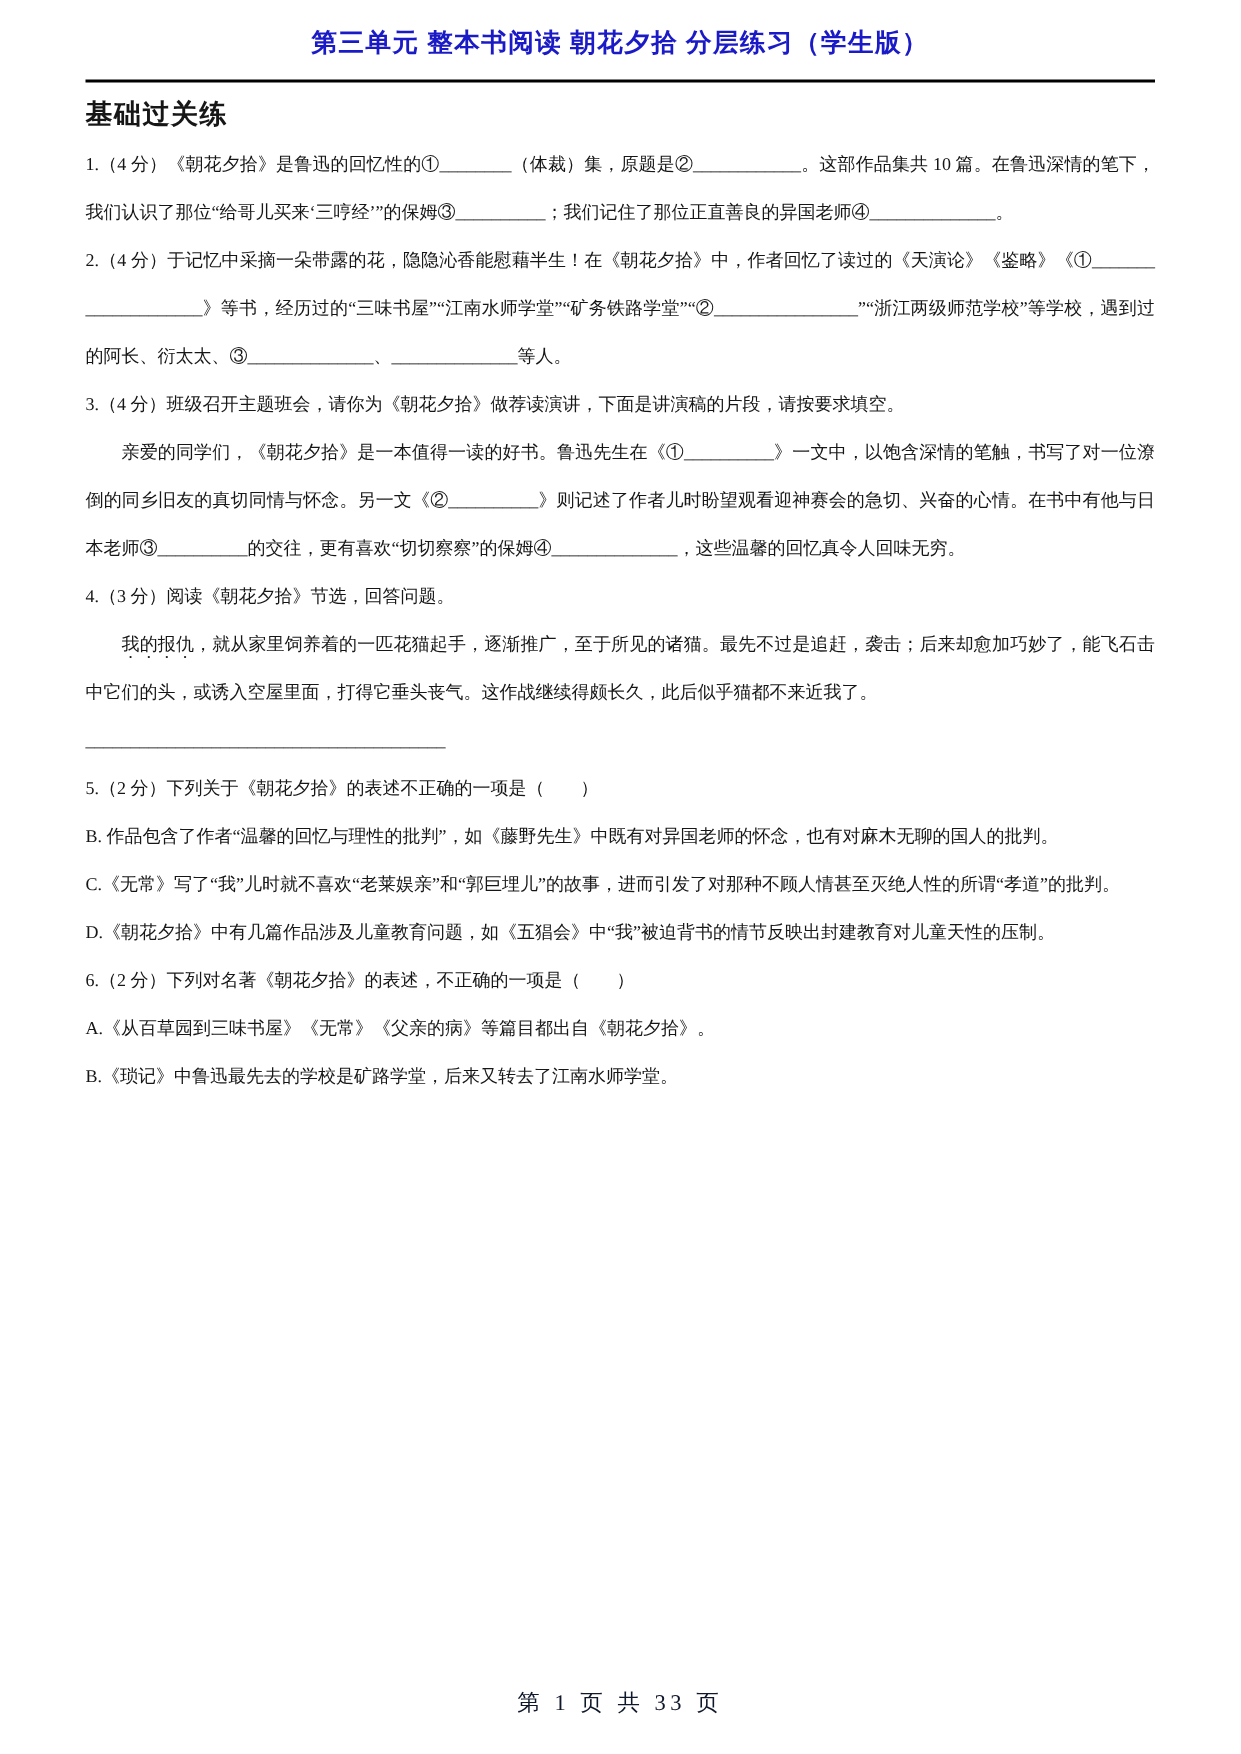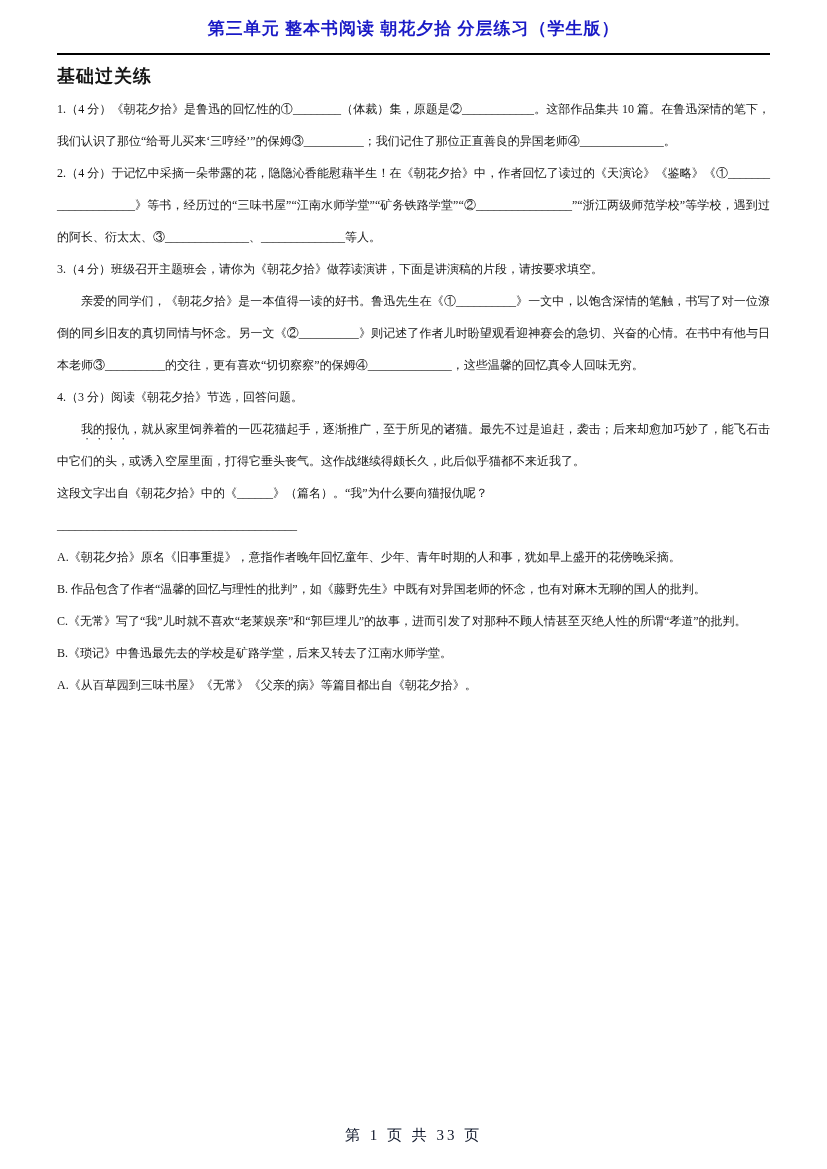--- a/index.html
+++ b/index.html
@@ -90,34 +90,35 @@
     <p>2.（4 分）于记忆中采摘一朵带露的花，隐隐沁香能慰藉半生！在《朝花夕拾》中，作者回忆了读过的《天演论》《鉴略》《①____________________》等书，经历过的“三味书屋”“江南水师学堂”“矿务铁路学堂”“②________________”“浙江两级师范学校”等学校，遇到过的阿长、衍太太、③______________、______________等人。</p>
 
     <p>3.（4 分）班级召开主题班会，请你为《朝花夕拾》做荐读演讲，下面是讲演稿的片段，请按要求填空。</p>
 
     <p class="indent">亲爱的同学们，《朝花夕拾》是一本值得一读的好书。鲁迅先生在《①__________》一文中，以饱含深情的笔触，书写了对一位潦倒的同乡旧友的真切同情与怀念。另一文《②__________》则记述了作者儿时盼望观看迎神赛会的急切、兴奋的心情。在书中有他与日本老师③__________的交往，更有喜欢“切切察察”的保姆④______________，这些温馨的回忆真令人回味无穷。</p>
 
     <p>4.（3 分）阅读《朝花夕拾》节选，回答问题。</p>
 
     <p class="indent kaiti"><span class="emphasis">我的报仇</span><span>，就从家里饲养着的一匹花猫起手，逐渐推广，至于所见的诸猫。最先不过是追赶，袭击；后来却愈加巧妙了，能飞石击中它们的头，或诱入空屋里面，打得它垂头丧气。这作战继续得颇长久，此后似乎猫都不来近我了。</span></p>
 
-    <p>这段文字出自《朝花夕拾》中的《______》（篇名）。“我”为什么要向猫报仇呢？</p>
 
     <p class="answer-line">________________________________________</p>
 
+    <p>5.（2 分）下列关于《朝花夕拾》的表述不正确的一项是（　　）</p>
 
-    <p>A.《朝花夕拾》原名《旧事重提》，意指作者晚年回忆童年、少年、青年时期的人和事，犹如早上盛开的花傍晚采摘。</p>
 
     <p>B. 作品包含了作者“温馨的回忆与理性的批判”，如《藤野先生》中既有对异国老师的怀念，也有对麻木无聊的国人的批判。</p>
 
     <p>C.《无常》写了“我”儿时就不喜欢“老莱娱亲”和“郭巨埋儿”的故事，进而引发了对那种不顾人情甚至灭绝人性的所谓“孝道”的批判。</p>
 
+    <p>D.《朝花夕拾》中有几篇作品涉及儿童教育问题，如《五猖会》中“我”被迫背书的情节反映出封建教育对儿童天性的压制。</p>
 
+    <p>6.（2 分）下列对名著《朝花夕拾》的表述，不正确的一项是（　　）</p>
+
+    <p>A.《从百草园到三味书屋》《无常》《父亲的病》等篇目都出自《朝花夕拾》。</p>
 
     <p>B.《琐记》中鲁迅最先去的学校是矿路学堂，后来又转去了江南水师学堂。</p>
-
-    <p>A.《从百草园到三味书屋》《无常》《父亲的病》等篇目都出自《朝花夕拾》。</p>
 
   </div>
 
   <div class="page-footer">第 1 页 共 33 页</div>
 
 </div>
 
 </body></html>

